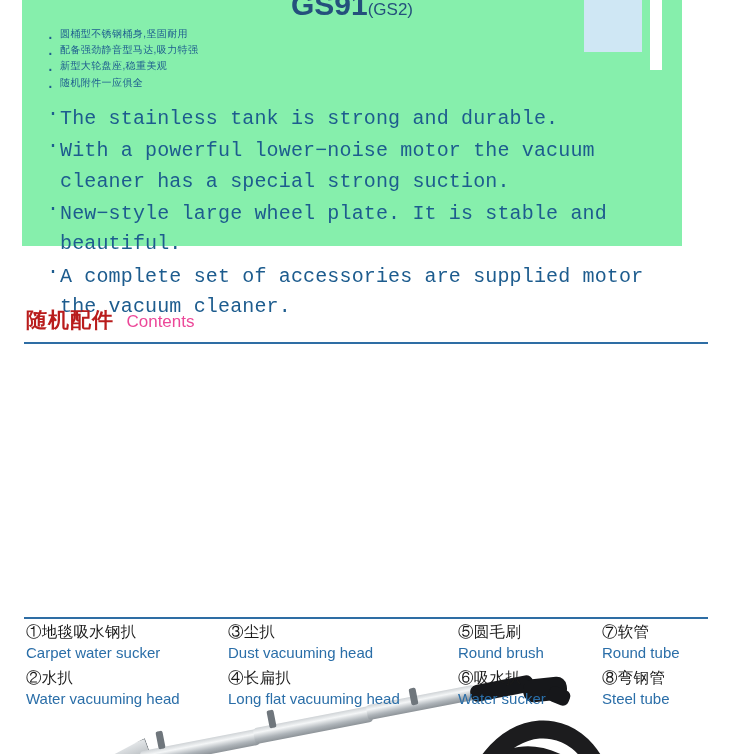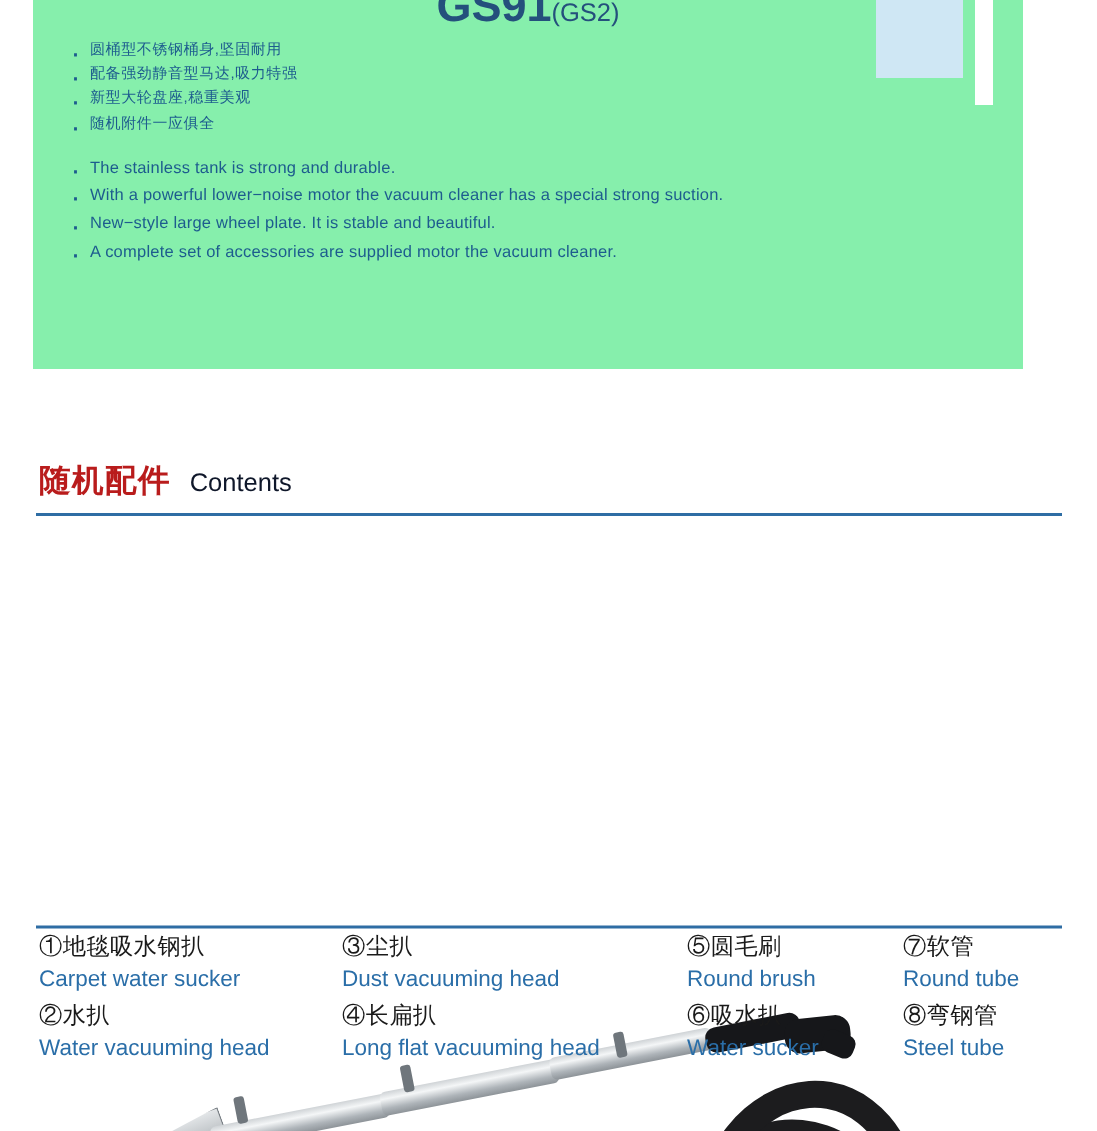--- a/index.html
+++ b/index.html
@@ -80,41 +80,42 @@
   }
   ul.cn li {
     font-size: 10px;
     letter-spacing: 0.4px;
     margin-bottom: 1px;
   }
   ul.en {
     margin-top: 14px;
   }
   ul.en li {
-    font-size: 11px;
+    font-size: 20px;
     letter-spacing: 0.15px;
     margin-bottom: 2px;
+    font-family: Liberation Mono, monospace;
   }
 
   
   .contents-head {
     position: absolute;
     left: 26px;
     top: 306px;
     white-space: nowrap;
   }
   .contents-head .cn {
     font-size: 21px;
     font-weight: bold;
     color: #b91c1c;
     letter-spacing: 1px;
   }
   .contents-head .en {
     font-size: 17px;
-    color: #0f172a;
+    color: #ec4899;
     margin-left: 8px;
   }
   .rule {
     position: absolute;
     left: 24px;
     top: 342px;
     width: 684px;
     height: 2px;
     background: #2e6da4;
   }

